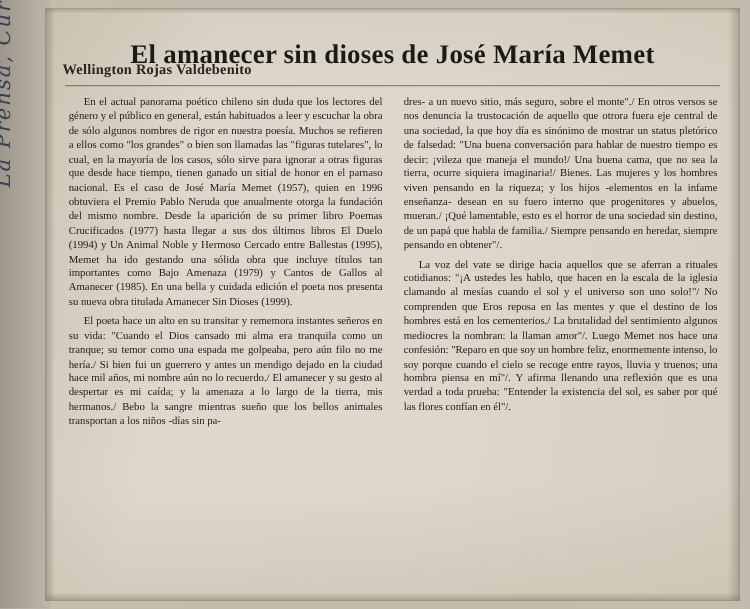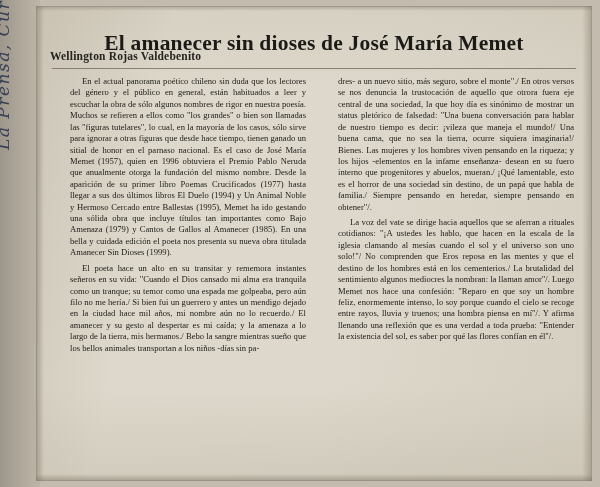--- a/index.html
+++ b/index.html
@@ -100,21 +100,21 @@
   }
   .col {
     width: 252px;
     font-size: 8.6px;
     line-height: 1.33;
     color: #1d1b17;
     text-align: justify;
     font-family: "Liberation Serif", serif;
   }
   .col p {
-    margin: 0 0 4px 16px;
+    margin: 0 0 4px 1px;
     text-indent: 12px;
   }
   .col p.noindent {
     text-indent: 0;
   }
   
   .edge {
     position: absolute;
     pointer-events: none;
   }

